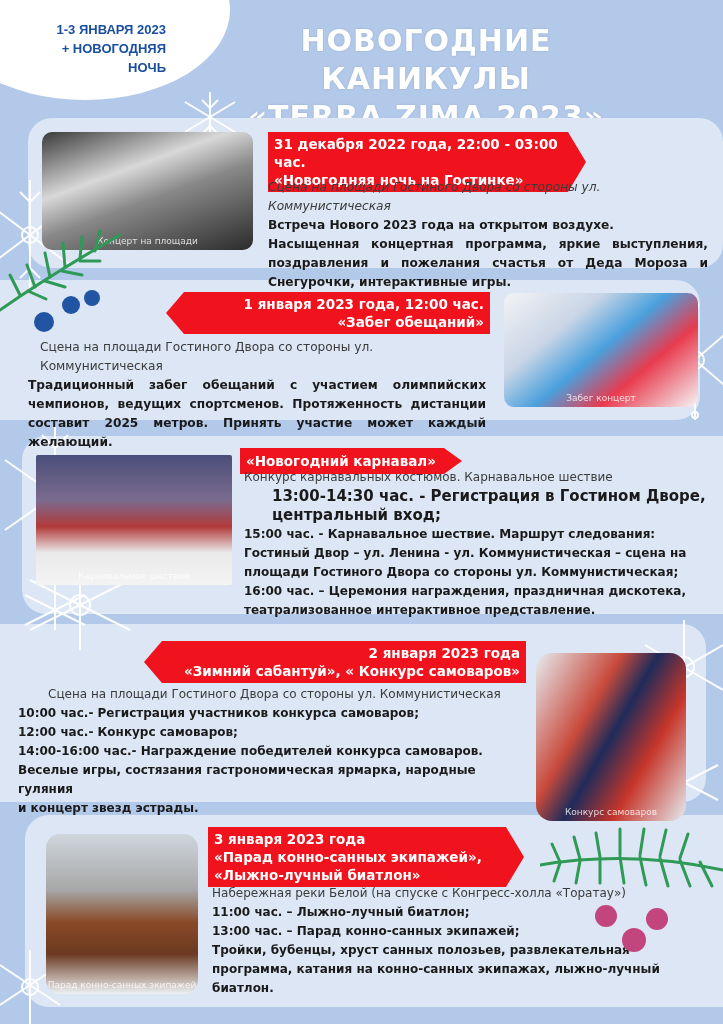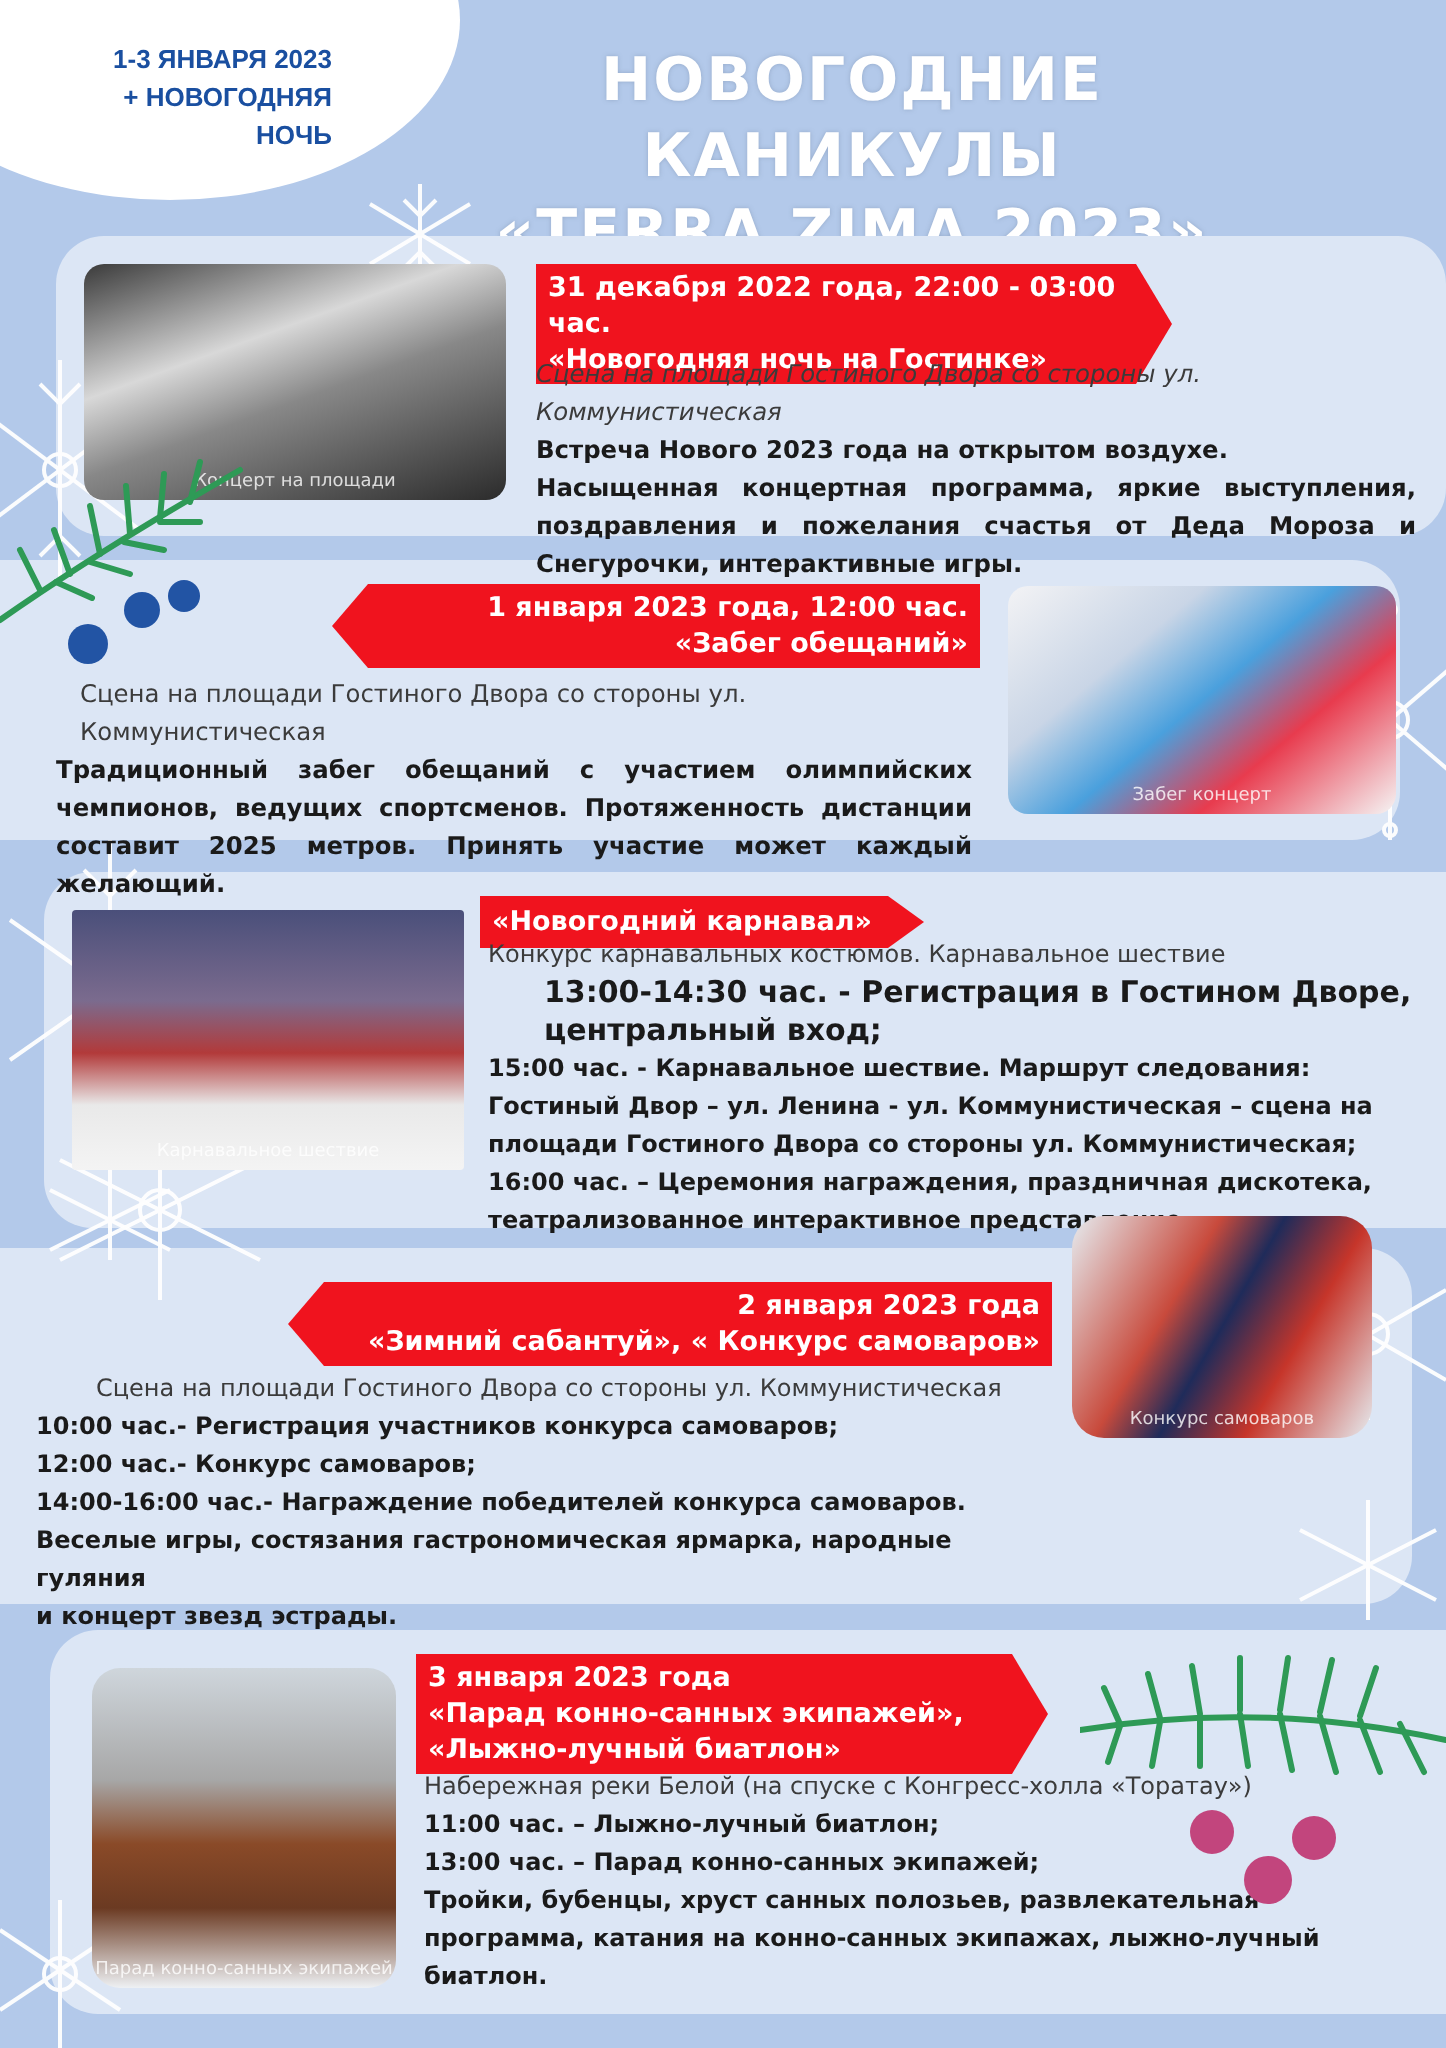--- a/index.html
+++ b/index.html
@@ -220,21 +220,21 @@
   <div>«Зимний сабантуй», « Конкурс самоваров»</div>
 </div>
 <div class="text" style="left:18px; top:685px; width:510px; font-size:12px;">
   <div class="loc" style="padding-left:30px;">Сцена на площади Гостиного Двора со стороны ул. Коммунистическая</div>
   <div class="b">10:00 час.- Регистрация участников конкурса самоваров;</div>
   <div class="b">12:00 час.- Конкурс самоваров;</div>
   <div class="b">14:00-16:00 час.- Награждение победителей конкурса самоваров.</div>
   <div class="b">Веселые игры, состязания гастрономическая ярмарка, народные гуляния</div>
   <div class="b">и концерт звезд эстрады.</div>
 </div>
-<div class="photo p4" style="left:536px; top:608px; width:150px; height:111px; border-radius:16px;">
+<div class="photo p4" style="left:536px; top:653px; width:150px; height:168px; border-radius:16px;">
   <span class="ph-label">Конкурс самоваров</span>
 </div>
 
 <div class="photo p5" style="left:46px; top:834px; width:152px; height:160px; border-radius:14px;">
   <span class="ph-label">Парад конно-санных экипажей</span>
 </div>
 <div class="banner right-arrow" style="left:208px; top:827px; width:284px;">
   <div>3 января 2023 года</div>
   <div>«Парад конно-санных экипажей»,</div>
   <div>«Лыжно-лучный биатлон»</div>

